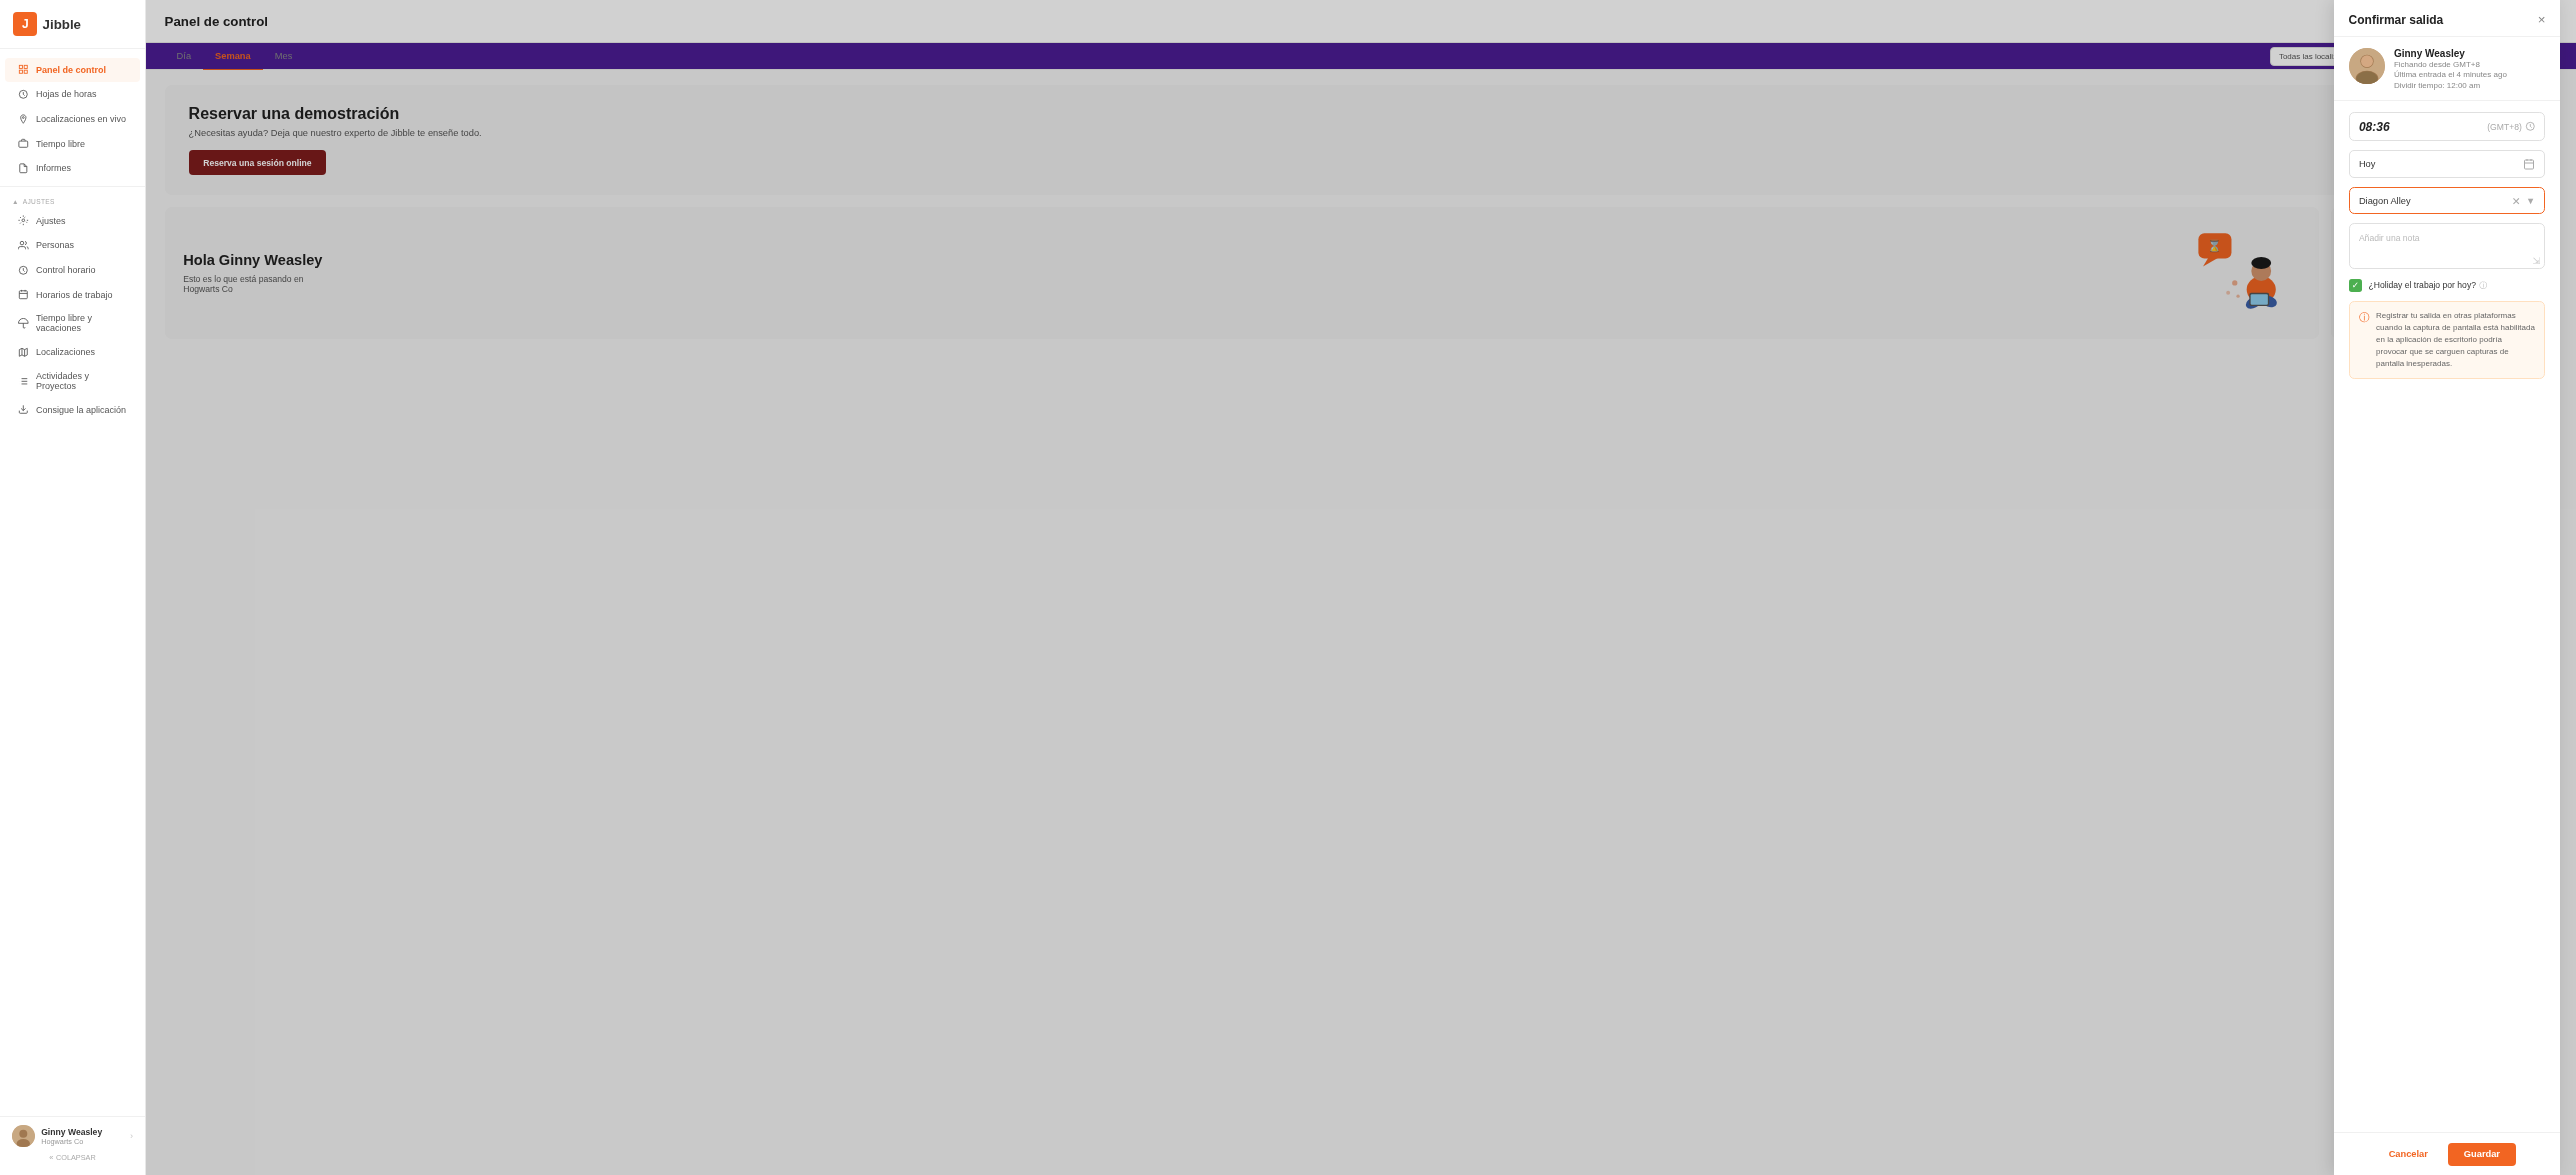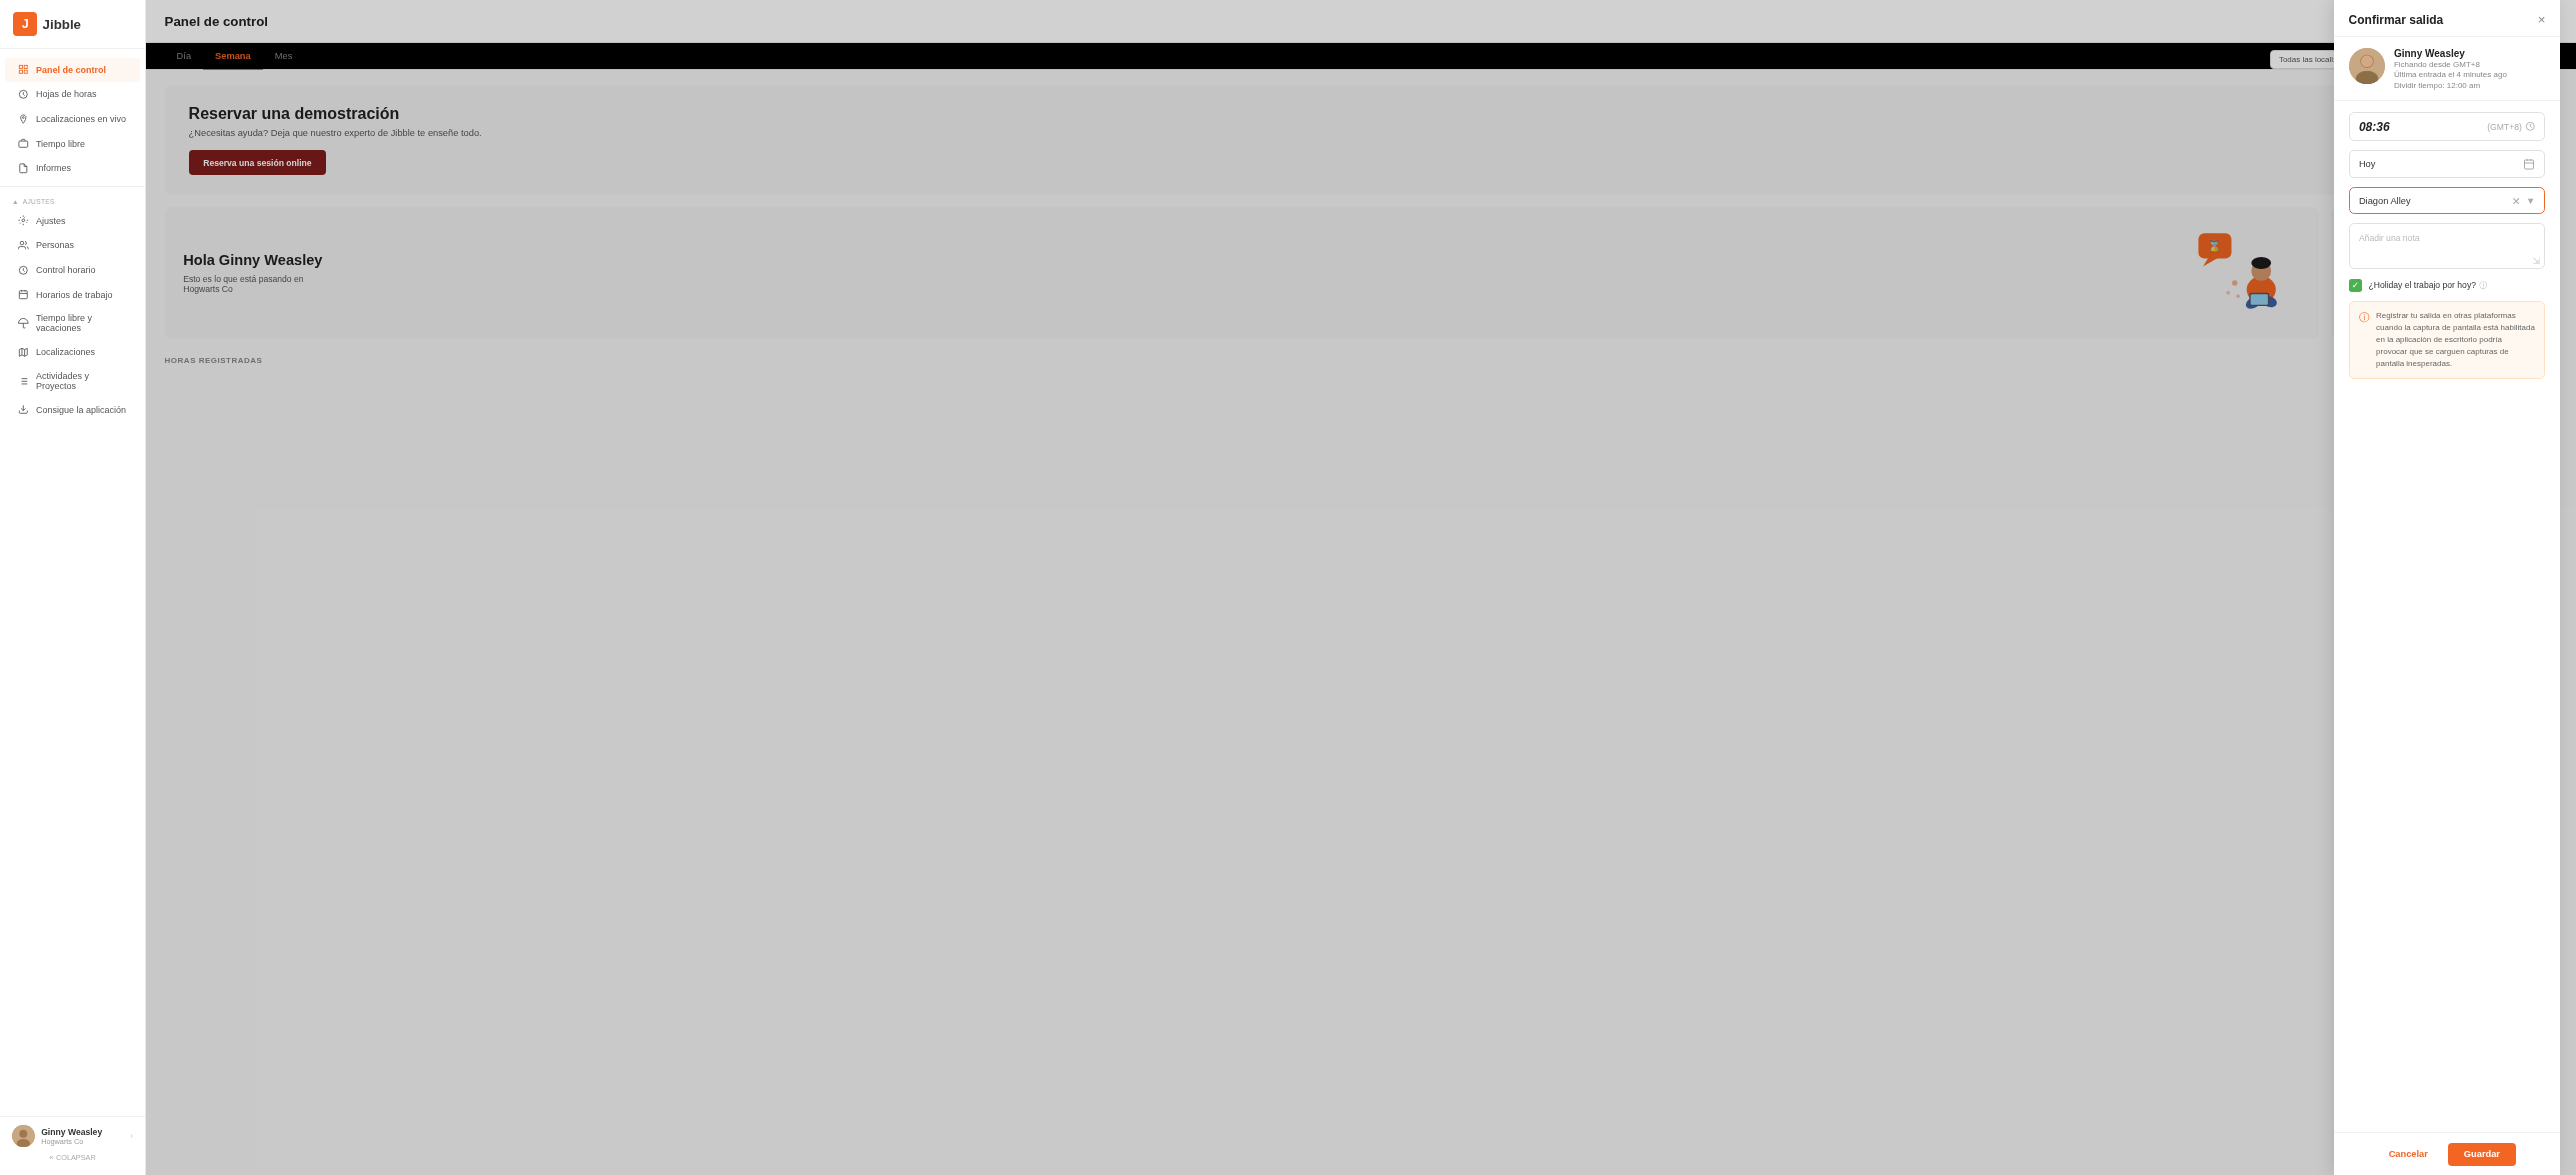--- a/index.html
+++ b/index.html
@@ -101,23 +101,23 @@
     }
     .charms-badge {
       background: #4caf50; color: white;
       border-radius: 8px; padding: 2px 6.6px;
       font-size: 8px; font-weight: 600;
     }
     .proj-label { font-size: 8.6px; color: #888; }
 
     
     .tabs-bar {
-      background: #000000;
+      background: #4c1d95;
       padding: 0 18.6px;
-      display: flex; align-items: flex-end; gap: 0;
+      display: flex; align-items: center; gap: 0;
       border-bottom: 0.7px solid #e8e8e8;
     }
     .tab {
       padding: 8px 12px;
       font-size: 9.3px;
       color: #888;
       cursor: pointer;
       border-bottom: 1.3px solid transparent;
       margin-bottom: -0.7px;
     }
@@ -600,23 +600,20 @@
         <div class="vacation-item">
           <div class="vacation-date">
             <div class="vacation-month">MAY</div>
             <div class="vacation-day">06</div>
           </div>
           <div class="vacation-name">Early May Bank Holiday</div>
         </div>
       </div>
     </div>
 
-    <div class="horas-section">
-      <div class="horas-title">HORAS REGISTRADAS</div>
-    </div>
   </div>
 
   <div class="overlay"></div>
 </div>
 
 <div class="confirm-panel">
   <div class="confirm-header">
     <span class="confirm-title">Confirmar salida</span>
     <button class="close-btn">×</button>
   </div>

